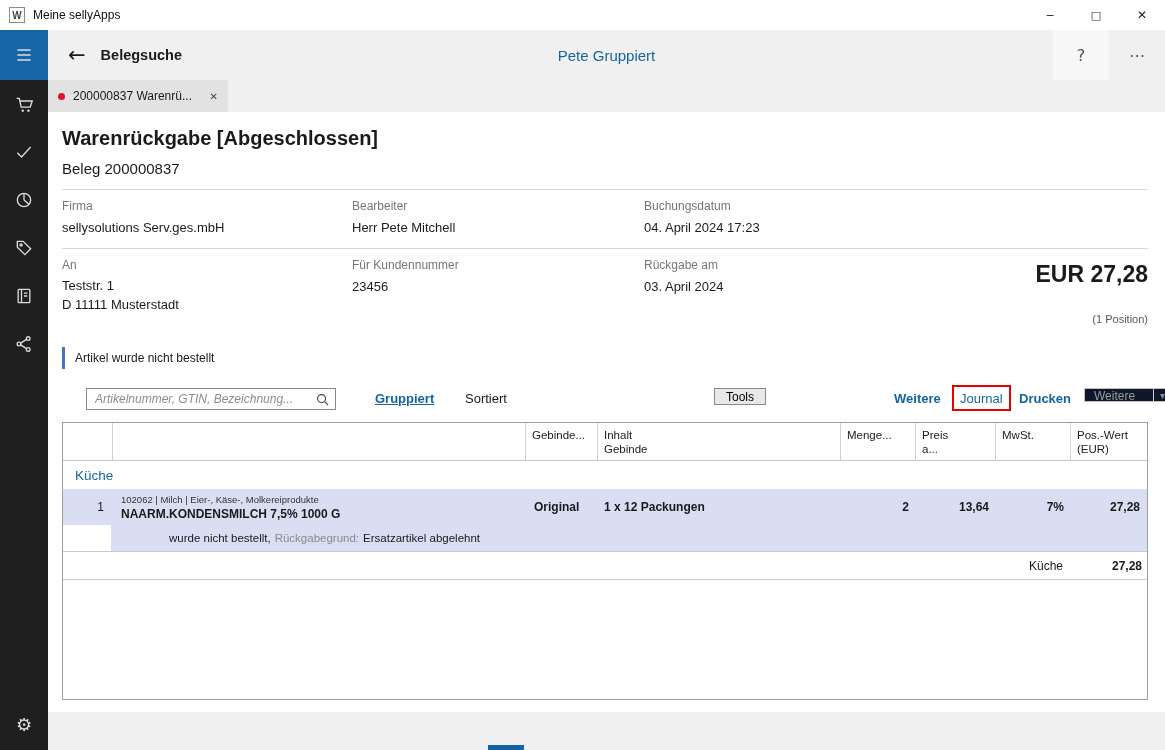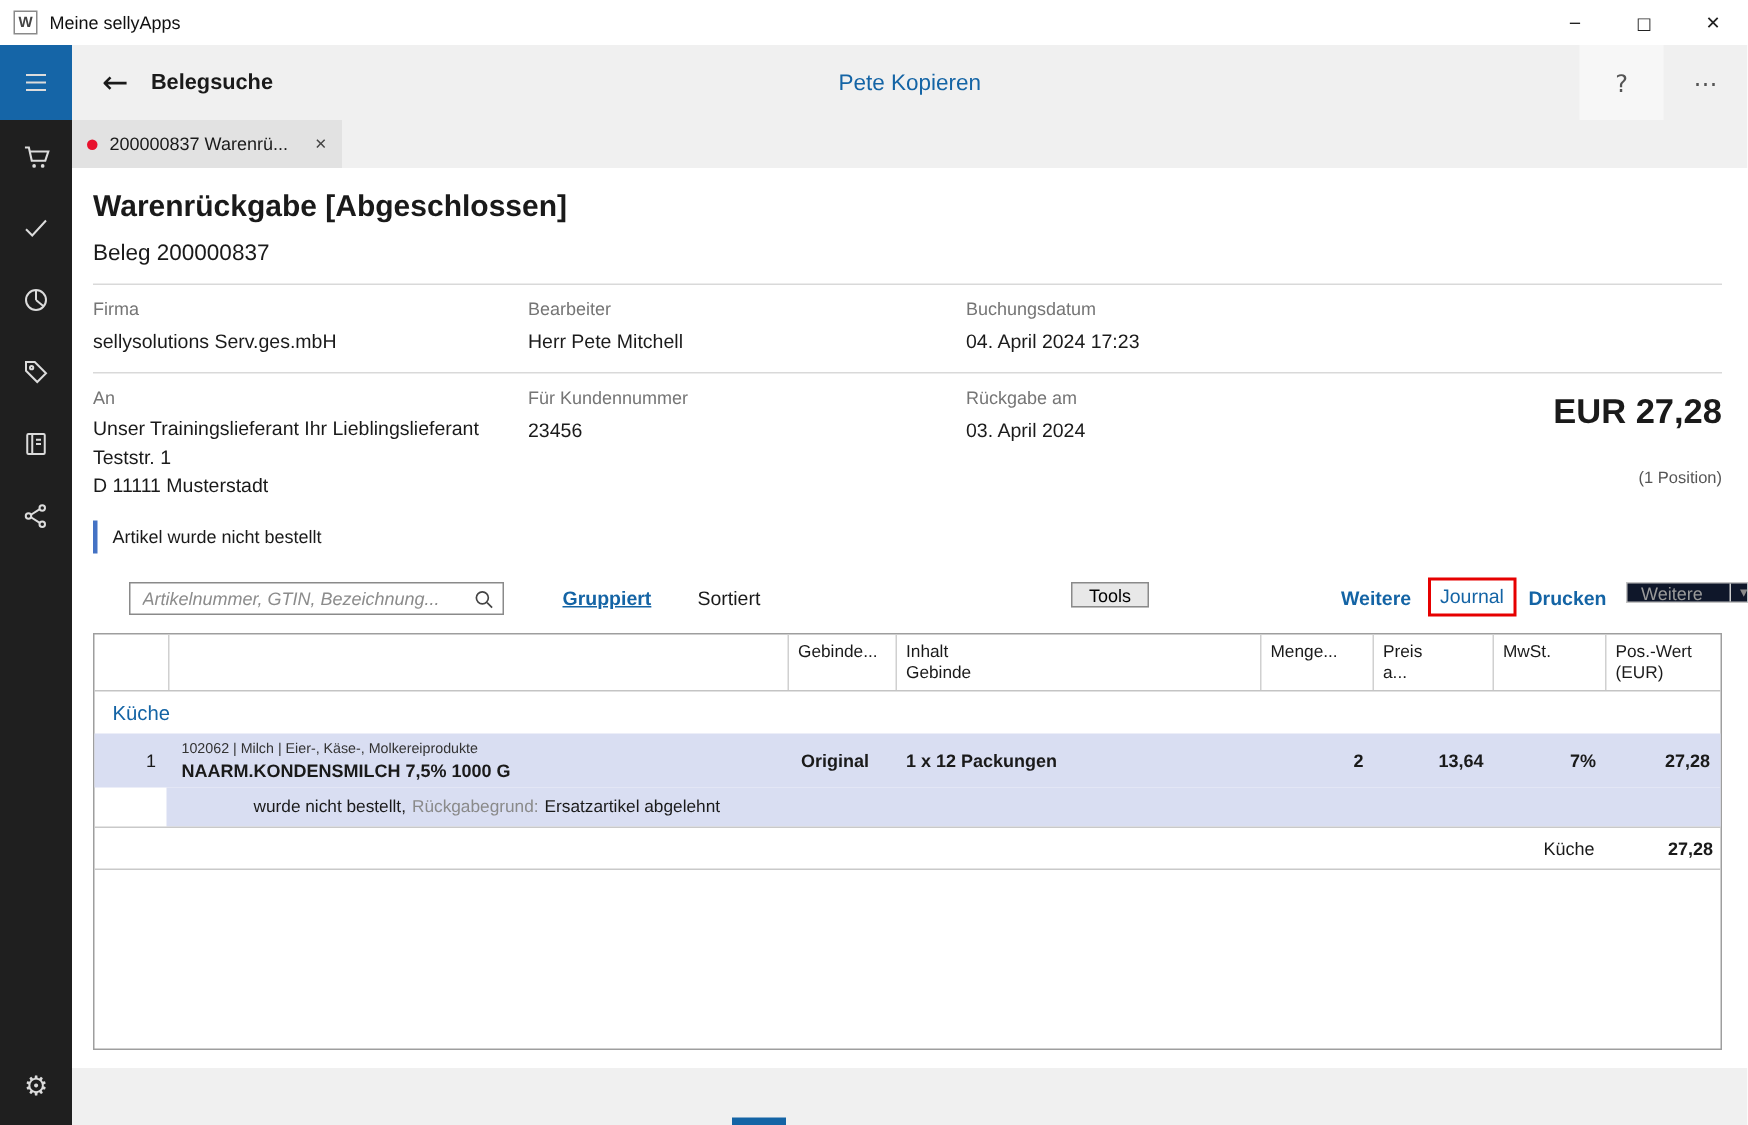--- a/index.html
+++ b/index.html
@@ -166,21 +166,21 @@
         </svg>
     </div>
     <div class="side-item gear">
       <span>⚙</span>
     </div>
   </nav>
 
   <div class="main">
 
     <div class="header">
-      <span class="header-user">Pete Kopieren</span>
+      <span class="header-user">Pete Gruppiert</span>
       <button class="back-btn">←</button>
       <span class="header-title">Belegsuche</span>
       <div class="header-right">
         <button class="hdr-btn help">?</button>
         <button class="hdr-btn">⋯</button>
       </div>
     </div>
 
     <div class="tabbar">
       <div class="tab">
@@ -208,21 +208,20 @@
           <div class="f-label">Buchungsdatum</div>
           <div class="f-value">04. April 2024 17:23</div>
         </div>
       </div>
       <div class="hr" style="margin-top:0;"></div>
 
       <div class="frow frow2">
         <div>
           <div class="f-label">An</div>
           <div class="f-lines">
-            <div>Unser Trainingslieferant Ihr Lieblingslieferant</div>
             <div>Teststr. 1</div>
             <div>D 11111 Musterstadt</div>
           </div>
         </div>
         <div>
           <div class="f-label">Für Kundennummer</div>
           <div class="f-value">23456</div>
         </div>
         <div>
           <div class="f-label">Rückgabe am</div>

